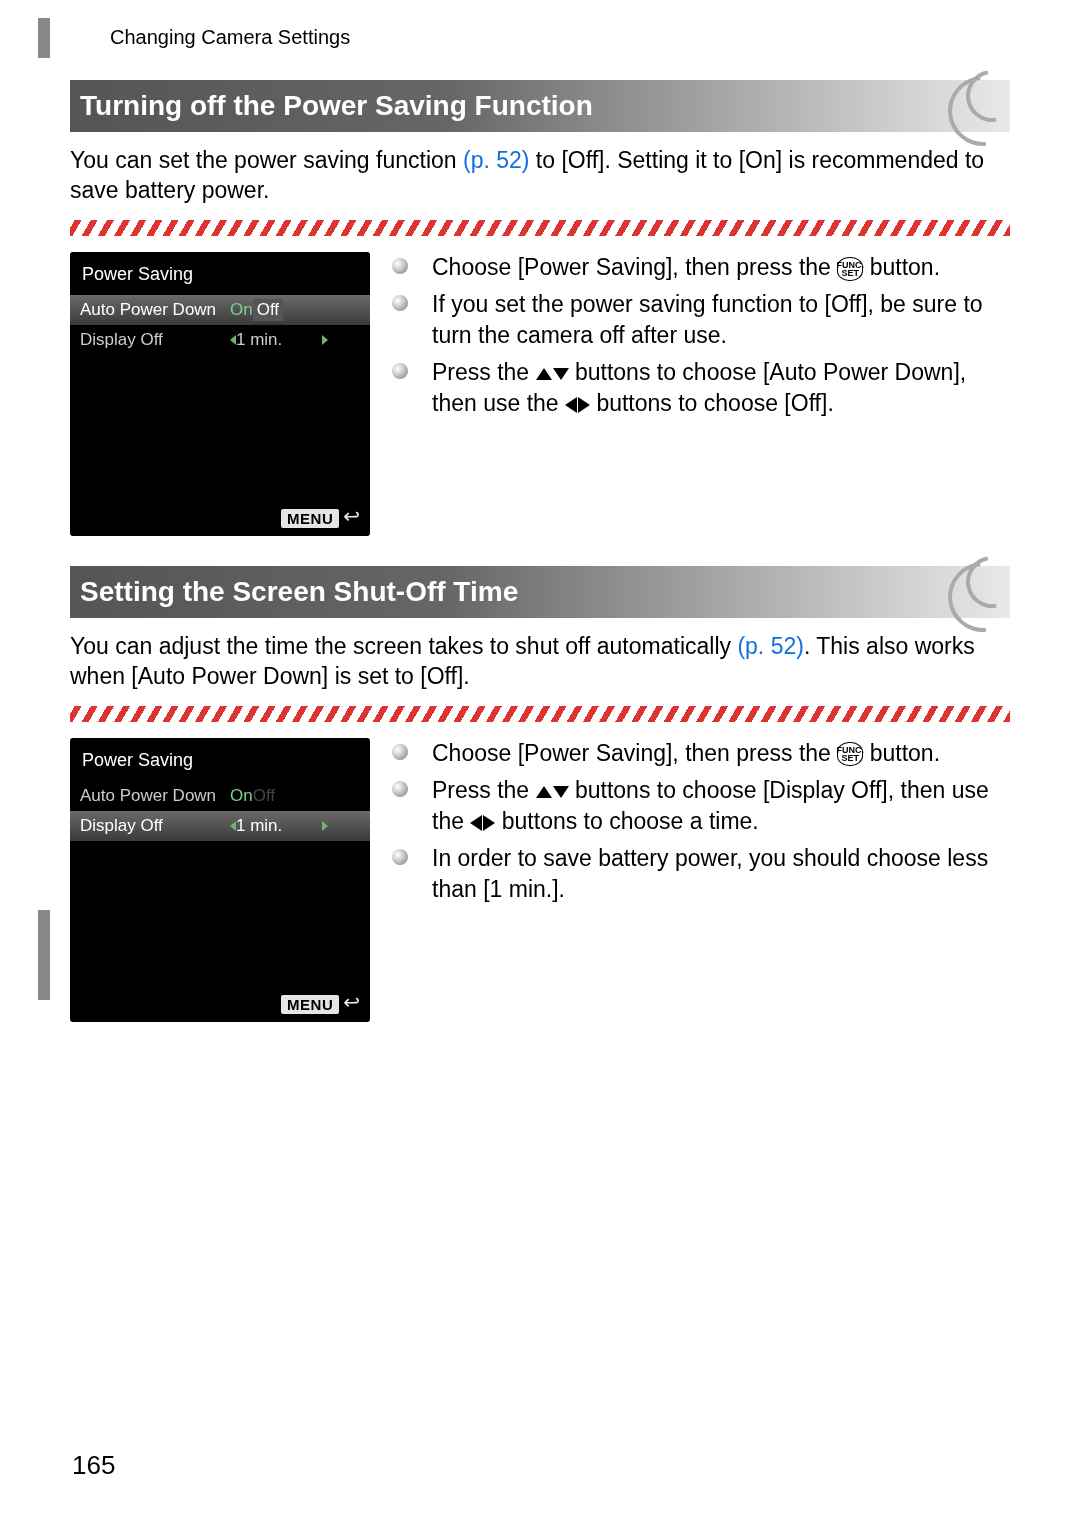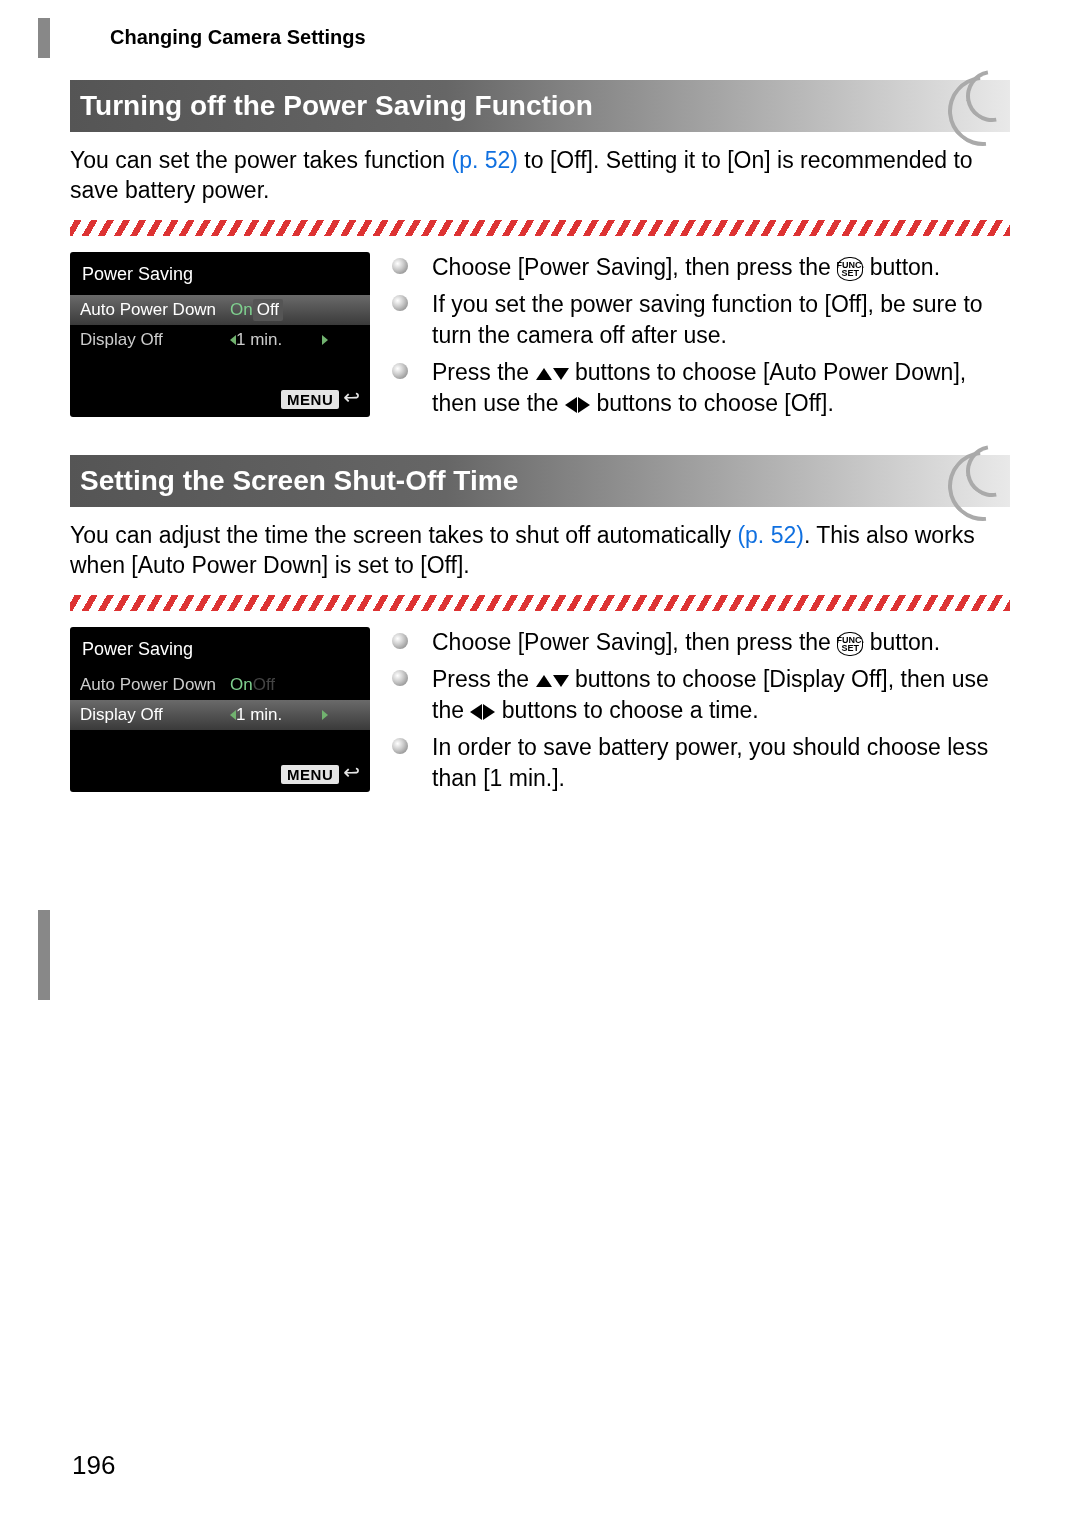--- a/index.html
+++ b/index.html
@@ -24,21 +24,21 @@
     left: 38px;
     top: 910px;
     width: 12px;
     height: 90px;
     background: #888;
   }
   .breadcrumb {
     position: absolute;
     left: 110px;
     top: 26px;
-    font-weight: bold;
+    font-weight: normal;
     font-size: 20px;
   }
   .content {
     position: absolute;
     left: 70px;
     top: 80px;
     width: 940px;
   }
   .section-bar {
     position: relative;
@@ -88,21 +88,21 @@
     margin: 12px 0 16px 0;
     background: repeating-linear-gradient(-60deg, #d33 0 6px, #fff 6px 14px);
   }
   .row-block {
     display: flex;
     gap: 22px;
     margin-bottom: 30px;
   }
   .screenshot {
     width: 300px;
-    height: 165px;
+    height: 284px;
     background: #000;
     color: #eee;
     font-size: 18px;
     border-radius: 3px;
     position: relative;
     padding-top: 6px;
     flex: 0 0 300px;
   }
   .ss-title {
     color: #fff;
@@ -237,21 +237,21 @@
 <div class="breadcrumb">Changing Camera Settings</div>
 
 <div class="content">
 
   <div class="section-bar">
     <span>Turning off the Power Saving Function</span>
     <div class="corner-deco"></div>
   </div>
 
   <p class="para">
-    <span>You can set the power takes function </span><span class="page-ref">(p. 52)</span><span> to [Off]. Setting it to [On] is recommended to save battery power.</span>
+    <span>You can set the power saving function </span><span class="page-ref">(p. 52)</span><span> to [Off]. Setting it to [On] is recommended to save battery power.</span>
   </p>
 
   <div class="hatch"></div>
 
   <div class="row-block">
     <div class="screenshot">
       <div class="ss-title">Power Saving</div>
       <div class="ss-row sel">
         <span class="ss-label">Auto Power Down</span>
         <span class="ss-val">
@@ -375,13 +375,13 @@
       </div>
       <div class="inst-item">
         <span class="bullet-dot"></span>
         <span>In order to save battery power, you should choose less than [1 min.].</span>
       </div>
     </div>
   </div>
 
 </div>
 
-<div class="page-num">196</div>
+<div class="page-num">165</div>
 
 </body></html>

